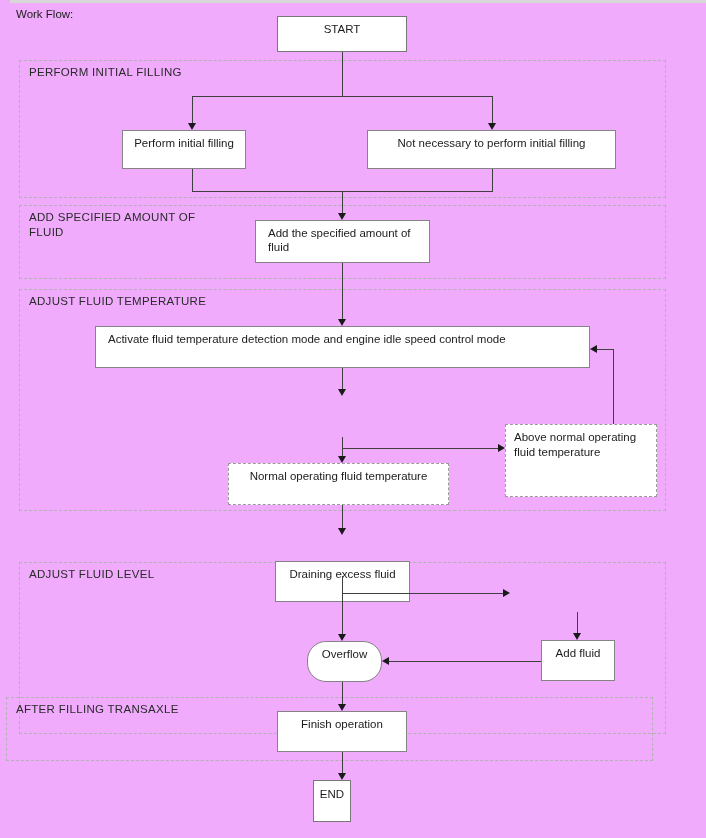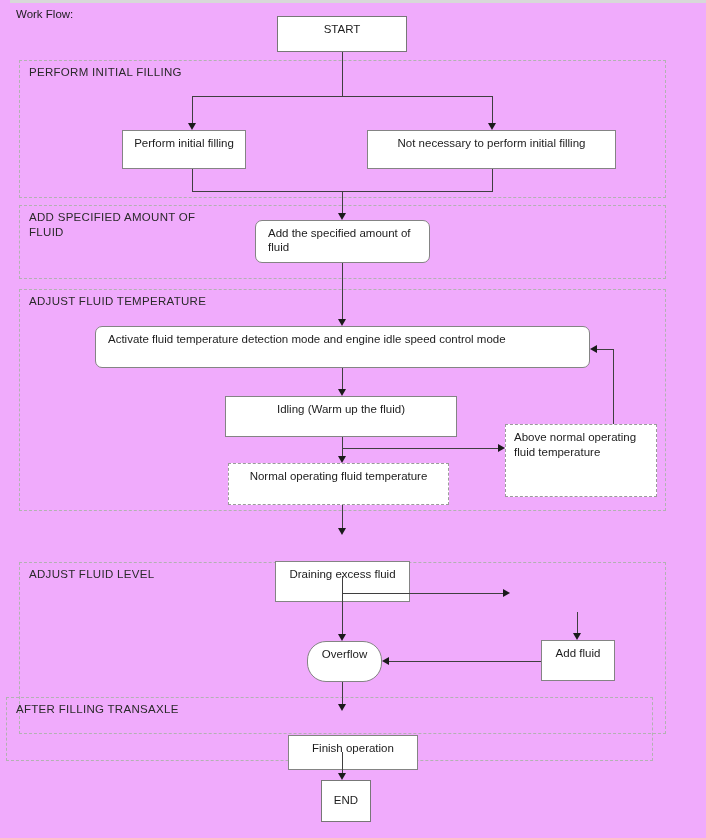--- a/index.html
+++ b/index.html
@@ -12,21 +12,21 @@
     overflow:hidden;
   }
   .topstrip{position:absolute;left:10px;top:0;width:696px;height:3px;background:#d8d8d8;}
   .page-title{position:absolute;left:16px;top:8px;font-size:11.5px;color:#1c1c1c;}
   
   .sec{position:absolute;border:1px dashed #b2b2b2;box-sizing:border-box;}
   .sec-label{position:absolute;left:9px;top:4px;font-size:11.5px;color:#2a2a2a;letter-spacing:.3px;line-height:15px;}
   
   .node{position:absolute;box-sizing:border-box;border:1px solid #848484;background:#ffffff;
         font-size:11.5px;line-height:14px;text-align:center;padding-top:5px;}
-  .node.left{text-align:left;padding-left:12px;padding-right:6px;border-radius:7px;}
+  .node.left{text-align:left;padding-left:12px;padding-right:6px;}
   
   .dnode{position:absolute;box-sizing:border-box;border:1px dashed #9b9b9b;background:#ffffff;
         font-size:11.5px;line-height:15px;text-align:center;padding-top:5px;}
   .dnode.left{text-align:left;padding-left:8px;padding-right:4px;}
   
   .v{position:absolute;width:1px;background:#3f3f3f;}
   .h{position:absolute;height:1px;background:#3f3f3f;}
   
   .ad{position:absolute;width:0;height:0;border-left:4px solid transparent;border-right:4px solid transparent;border-top:7px solid #1a1a1a;}
   .ar{position:absolute;width:0;height:0;border-top:4px solid transparent;border-bottom:4px solid transparent;border-left:7px solid #1a1a1a;}
@@ -49,37 +49,36 @@
 
   <div class="sec" style="left:19px;top:205px;width:647px;height:74px;">
     <div class="sec-label" style="width:190px;">ADD SPECIFIED AMOUNT OF FLUID</div>
   </div>
   <div class="node left" style="left:255px;top:220px;width:175px;height:43px;">Add the specified amount of fluid</div>
 
   <div class="sec" style="left:19px;top:289px;width:647px;height:222px;">
     <div class="sec-label">ADJUST FLUID TEMPERATURE</div>
   </div>
   <div class="node left" style="left:95px;top:326px;width:495px;height:42px;">Activate fluid temperature detection mode and engine idle speed control mode</div>
-  <div class="node" style="left:225px;top:396px;width:232px;height:41px;">Idling (Warm up the fluid)</div>
   <div class="dnode" style="left:228px;top:463px;width:221px;height:42px;">Normal operating fluid temperature</div>
   <div class="dnode left" style="left:505px;top:424px;width:152px;height:73px;">Above normal operating fluid temperature</div>
 
   <div class="sec" style="left:19px;top:517px;width:647px;height:172px;margin-top:45px;">
     <div class="sec-label">ADJUST FLUID LEVEL</div>
   </div>
   <div class="node" style="left:275px;top:561px;width:135px;height:41px;">Draining excess fluid</div>
   <div class="node" style="left:307px;top:641px;width:75px;height:41px;border-radius:19px;">Overflow</div>
   <div class="node" style="left:541px;top:640px;width:74px;height:41px;">Add fluid</div>
 
   <div class="sec" style="left:6px;top:697px;width:647px;height:64px;">
     <div class="sec-label">AFTER FILLING TRANSAXLE</div>
   </div>
-  <div class="node" style="left:288px;top:711px;width:130px;height:35px;margin-top:24px;">Finish operation</div>
+  <div class="node" style="left:277px;top:711px;width:130px;height:41px;">Finish operation</div>
 
-  <div class="node" style="left:321px;top:780px;width:50px;height:42px;padding-top:12px;border-color:#777;">END</div>
+  <div class="node" style="left:313px;top:780px;width:38px;height:42px;padding-top:6px;border-color:#777;">END</div>
 
   <div class="v" style="left:342px;top:52px;height:44px;"></div>
   <div class="h" style="left:192px;top:96px;width:301px;"></div>
   <div class="v" style="left:192px;top:96px;height:27px;"></div>
   <div class="v" style="left:492px;top:96px;height:27px;"></div>
   <div class="ad" style="left:188px;top:123px;"></div>
   <div class="ad" style="left:488px;top:123px;"></div>
 
   <div class="v" style="left:192px;top:169px;height:23px;"></div>
   <div class="v" style="left:492px;top:169px;height:23px;"></div>

